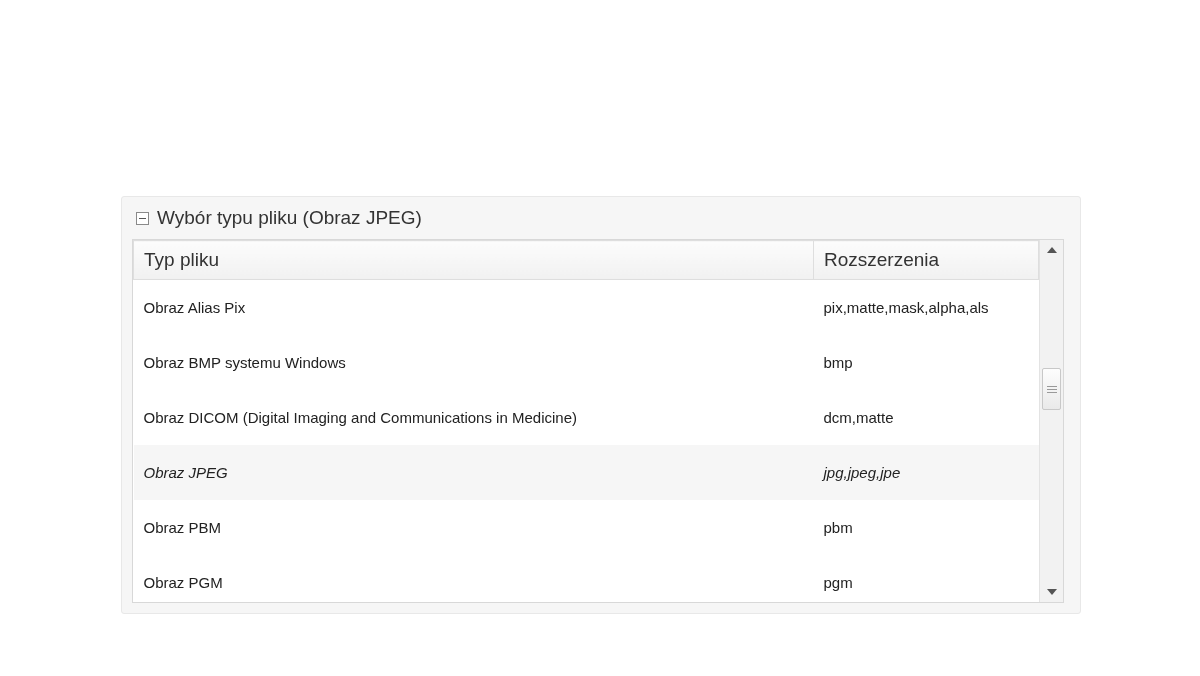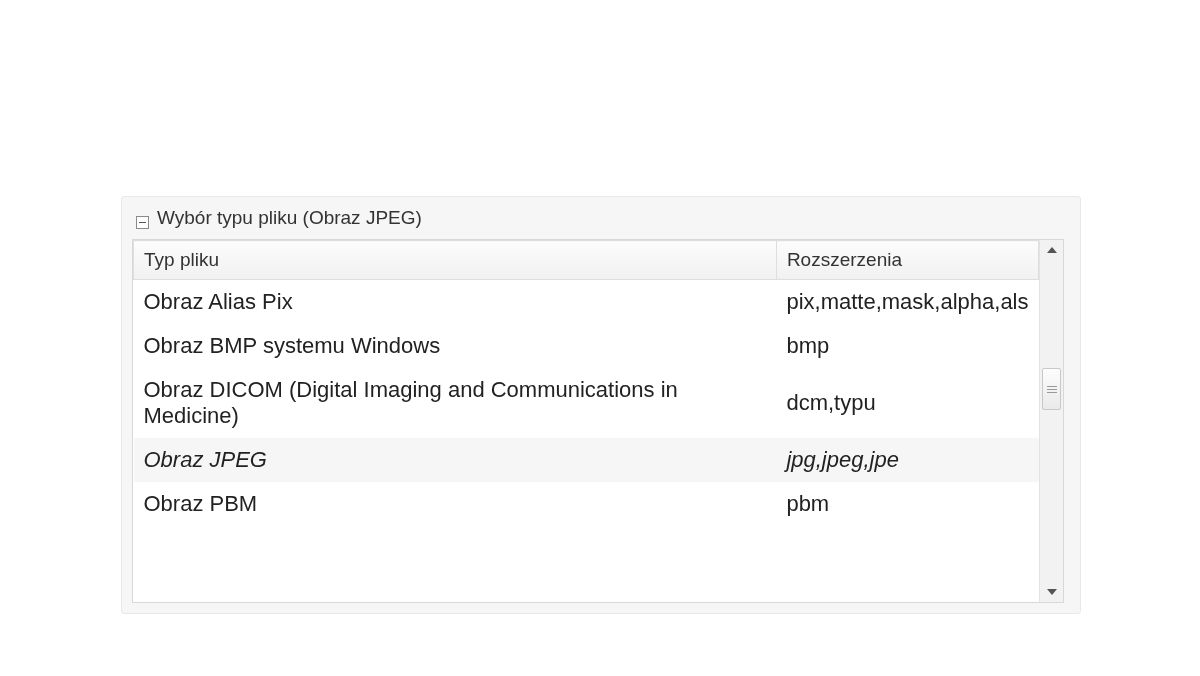--- a/index.html
+++ b/index.html
@@ -16,21 +16,21 @@
       position: absolute;
       top: 196px;
       left: 121px;
       width: 960px;
       background: #f6f6f6;
       border: 1px solid #e8e8e8;
       border-radius: 3px;
     }
     .panel-header {
       display: flex;
-      align-items: flex-end;
+      align-items: center;
       gap: 8px;
       padding: 10px 14px 10px 14px;
     }
     .collapse-box {
       width: 13px;
       height: 13px;
       border: 1px solid #8a8a8a;
       display: inline-flex;
       align-items: center;
       justify-content: center;
@@ -67,22 +67,22 @@
     thead th {
       background: linear-gradient(#fcfcfc, #f1f1f1);
       border: 1px solid #dedede;
       font-weight: normal;
       text-align: left;
       padding: 8px 10px;
       font-size: 19px;
       color: #333;
     }
     tbody td {
-      padding: 9px 10px;
-      font-size: 22px;
+      padding: 19px 10px;
+      font-size: 15px;
     }
     tbody tr { cursor: default; }
     tbody tr.highlight {
       background: #f6f6f6;
       font-style: italic;
     }
     .col-type { width: 680px; }
     .scrollbar-v {
       position: absolute;
       right: 0;
@@ -161,29 +161,33 @@
             <tr>
               <td>Obraz Alias Pix</td>
               <td>pix,matte,mask,alpha,als</td>
             </tr>
             <tr>
               <td>Obraz BMP systemu Windows</td>
               <td>bmp</td>
             </tr>
             <tr>
               <td>Obraz DICOM (Digital Imaging and Communications in Medicine)</td>
-              <td>dcm,typu</td>
+              <td>dcm,matte</td>
             </tr>
             <tr class="highlight">
               <td>Obraz JPEG</td>
               <td>jpg,jpeg,jpe</td>
             </tr>
             <tr>
               <td>Obraz PBM</td>
               <td>pbm</td>
+            </tr>
+            <tr>
+              <td>Obraz PGM</td>
+              <td>pgm</td>
             </tr>
           </tbody>
       </table>
     </div>
     <div class="scrollbar-v">
       <div class="scroll-btn top">
         <span class="arrow-up"></span>
       </div>
       <div class="scroll-thumb">
         <span class="thumb-grip"></span>

